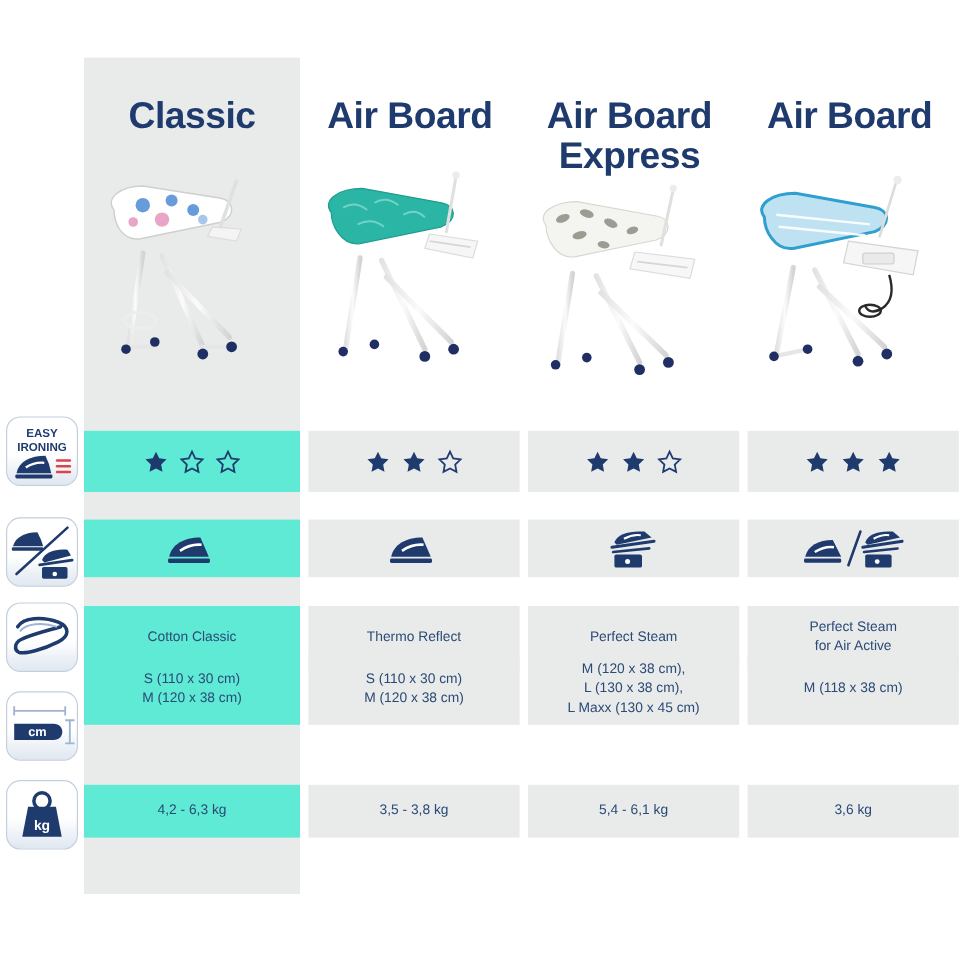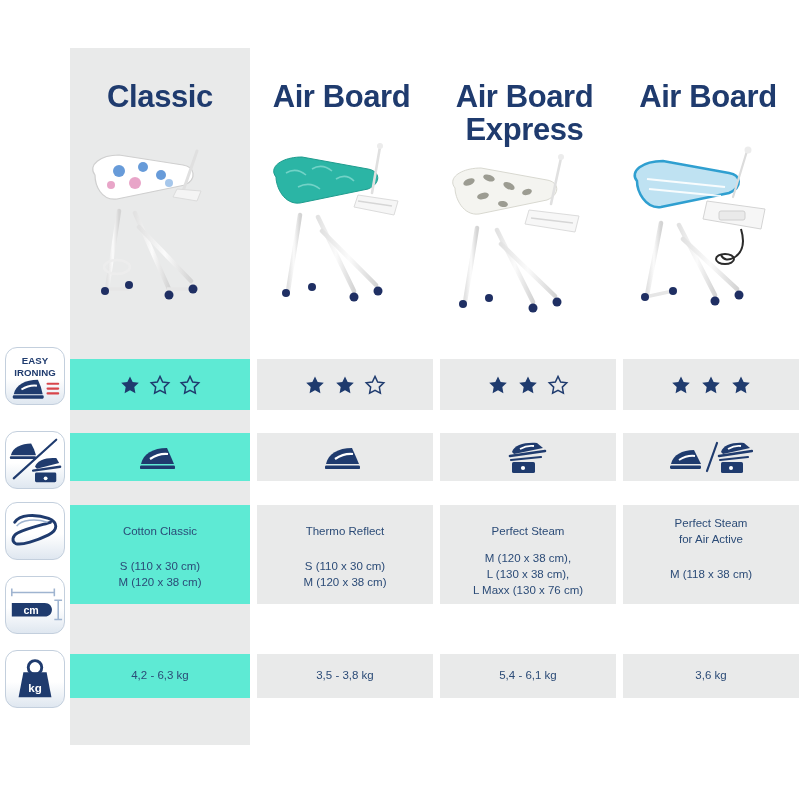--- a/index.html
+++ b/index.html
@@ -377,21 +377,21 @@
   </div>
 
   <div class="crow" style="top:546px; height:58px;">
     <div class="cspacer"></div>
     <div class="ccell c1" style="white-space:pre-line;">S (110 x 30 cm)
 M (120 x 38 cm)</div>
     <div class="ccell c2" style="white-space:pre-line;">S (110 x 30 cm)
 M (120 x 38 cm)</div>
     <div class="ccell c3" style="white-space:pre-line;">M (120 x 38 cm),
 L (130 x 38 cm),
-L Maxx (130 x 76 cm)</div>
+L Maxx (130 x 45 cm)</div>
     <div class="ccell c4" style="white-space:pre-line;">M (118 x 38 cm)</div>
   </div>
 
   <div class="crow" style="top:654px; height:44px;">
     <div class="cspacer"></div>
     <div class="ccell c1" style="white-space:pre-line;">4,2 - 6,3 kg</div>
     <div class="ccell c2" style="white-space:pre-line;">3,5 - 3,8 kg</div>
     <div class="ccell c3" style="white-space:pre-line;">5,4 - 6,1 kg</div>
     <div class="ccell c4" style="white-space:pre-line;">3,6 kg</div>
   </div>

